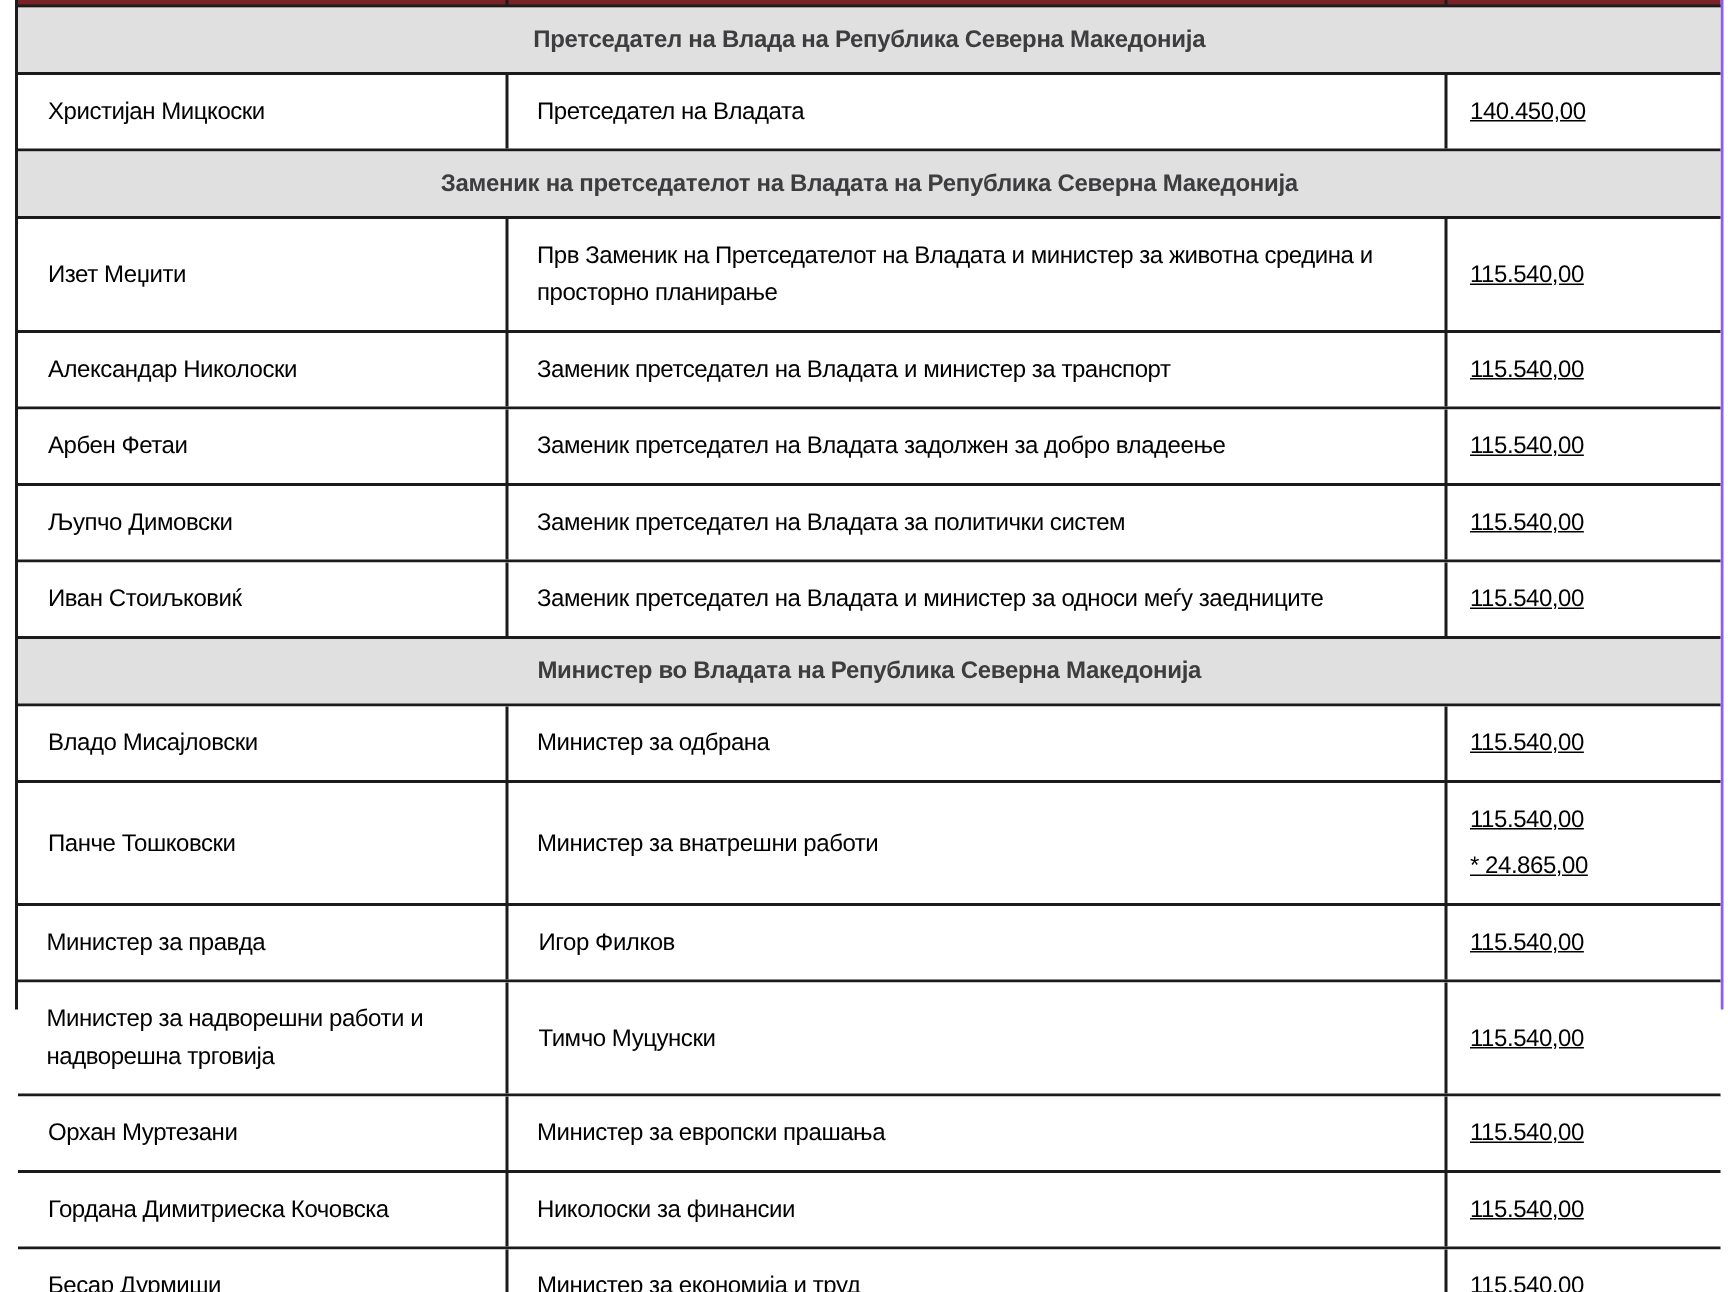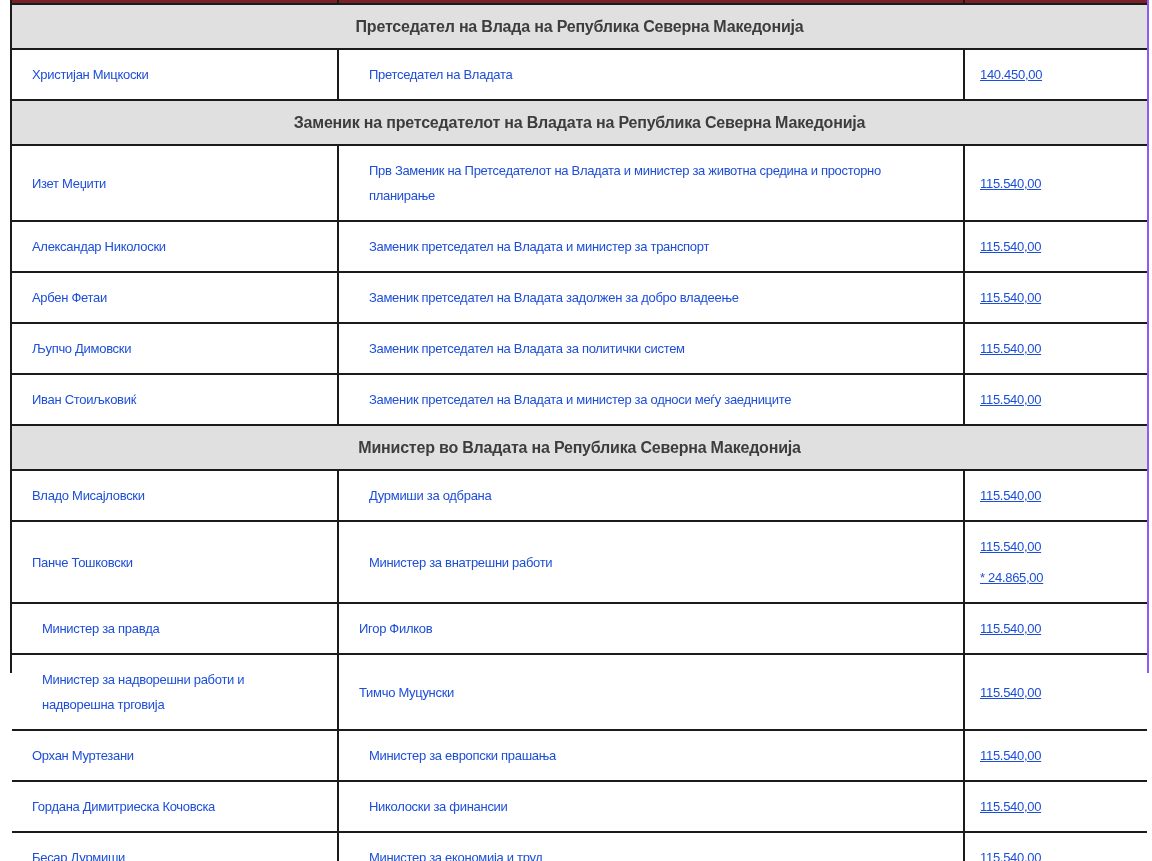--- a/index.html
+++ b/index.html
@@ -48,35 +48,35 @@
     display: grid;
     grid-template-columns: 327px 626px 1fr;
     min-height: 50px;
     background: #ffffff;
     border-bottom: 2px solid #1b1b1b;
   }
   .cell {
     display: flex;
     flex-direction: column;
     justify-content: center;
-    font-size: 13px;
-    color: #1d4ed8;
+    font-size: 16px;
+    color: #000000;
     letter-spacing: -0.3px;
     line-height: 25px;
     padding-top: 12px;
     padding-bottom: 12px;
   }
   .cell-name {
     border-right: 2px solid #1b1b1b;
     padding-left: 20px;
     padding-right: 12px;
   }
   .cell-position {
     border-right: 2px solid #1b1b1b;
-    padding-left: 30px;
+    padding-left: 19px;
     padding-right: 40px;
   }
   .cell-salary {
     padding-left: 15px;
     padding-right: 8px;
     gap: 6px;
     text-decoration: underline;
   }
   
   .bottom-partial {
@@ -162,21 +162,21 @@
 </div>
   </div>
 
   <div class="section">
     <div class="section-header">
       <span>Министер во Владата на Република Северна Македонија</span>
     </div>
     <div class="rows">
   <div class="row">
     <div class="cell cell-name">Владо Мисајловски</div>
-    <div class="cell cell-position">Дурмиши за одбрана</div>
+    <div class="cell cell-position">Министер за одбрана</div>
     <div class="cell cell-salary">
               <div class="salary-line">115.540,00</div>
             </div>
   </div>
 
   <div class="row">
     <div class="cell cell-name">Панче Тошковски</div>
     <div class="cell cell-position">Министер за внатрешни работи</div>
     <div class="cell cell-salary">
               <div class="salary-line">115.540,00</div>

